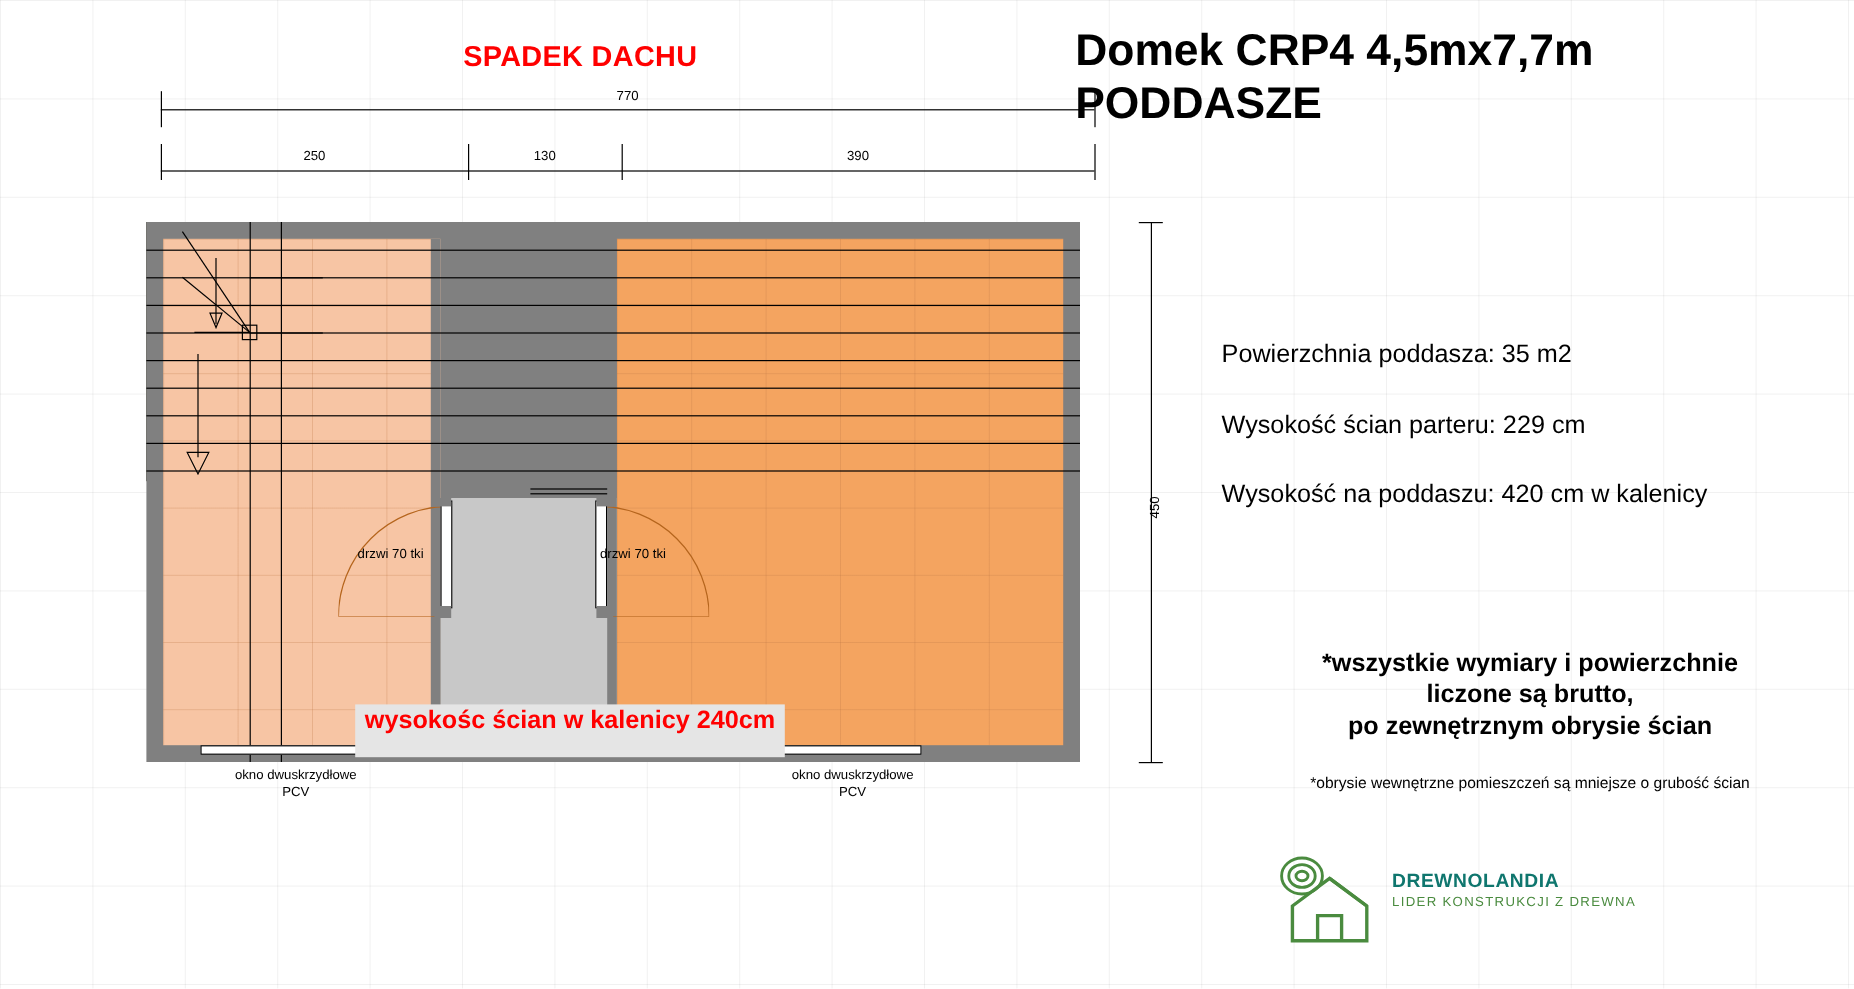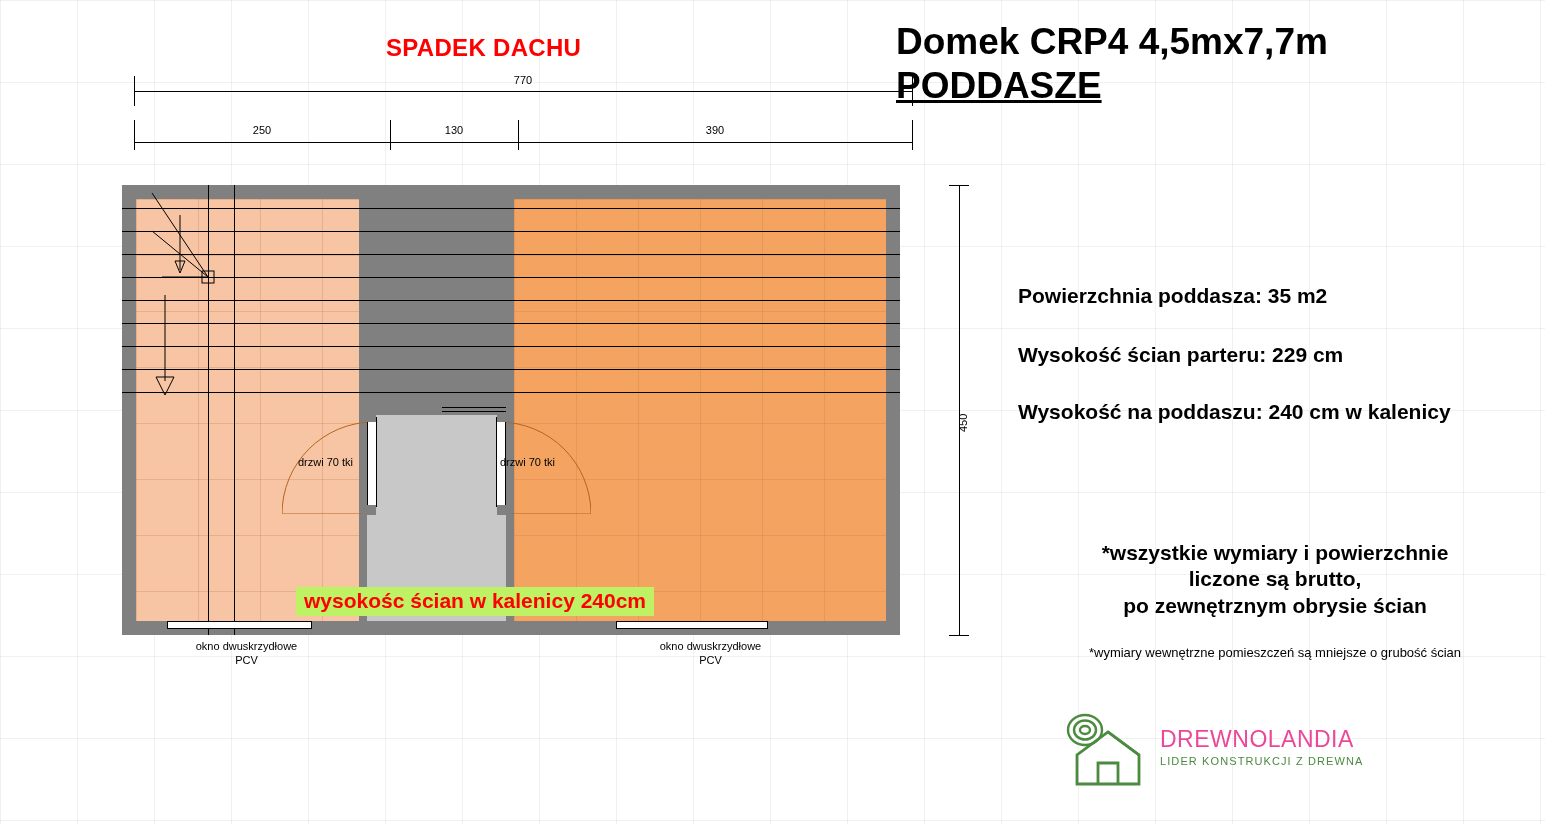--- a/index.html
+++ b/index.html
@@ -38,21 +38,21 @@
     letter-spacing: 0.3px;
   }
   #main-title {
     left: 896px; top: 20px;
     width: 640px;
     font-size: 37px;
     font-weight: bold;
     color: #000000;
     line-height: 1.18;
   }
-  #main-title .l2 { display: block; text-decoration: underline; }
+  #main-title .l2 { display: block; }
 
   
   .dimline {
     position: absolute;
     border-top: 1px solid #000;
     height: 0;
   }
   .dimtick {
     position: absolute;
     border-left: 1px solid #000;
@@ -164,33 +164,33 @@
   }
   .window-label {
     position: absolute;
     font-size: 11px;
     color: #000;
     text-align: center;
     line-height: 1.25;
   }
   #kalenica-banner {
     left: 296px; top: 587px;
-    background: #bef264;
+    background: #e5e5e5;
     color: #ff0000;
     font-size: 21px;
     font-weight: bold;
-    padding: 2px 8px 3px 8px;
+    padding: 2px 8px 18px 8px;
     white-space: nowrap;
   }
 
   
   .info-line {
     position: absolute;
     font-size: 21px;
-    font-weight: bold;
+    font-weight: normal;
     color: #000;
     white-space: nowrap;
   }
   #note-block {
     left: 1005px; top: 540px;
     width: 540px;
     text-align: center;
     font-size: 21px;
     font-weight: bold;
     color: #000;
@@ -207,23 +207,23 @@
   
   #logo {
     left: 1065px; top: 710px;
     width: 320px; height: 80px;
   }
   #logo-text {
     position: absolute;
     left: 95px; top: 16px;
   }
   #logo-name {
-    font-size: 23px;
-    font-weight: normal;
-    color: #ec4899;
+    font-size: 16px;
+    font-weight: bold;
+    color: #0f766e;
     letter-spacing: 0.5px;
   }
   #logo-tagline {
     font-size: 11px;
     color: #4a8b3f;
     letter-spacing: 1.1px;
     margin-top: 2px;
   }
 </style>
 </head>
@@ -336,28 +336,28 @@
   </div>
   <div class="window-label" style="left:598px; top:640px; width:225px;">
     <span>okno dwuskrzydłowe</span><br>
     <span>PCV</span>
   </div>
 
   <div class="abs" id="kalenica-banner">wysokośc ścian w kalenicy 240cm</div>
 
   <div class="info-line" style="left:1018px; top:284px;">Powierzchnia poddasza:  35 m2</div>
   <div class="info-line" style="left:1018px; top:343px;text-align:center;">Wysokość ścian parteru: 229 cm</div>
-  <div class="info-line" style="left:1018px; top:400px;">Wysokość na poddaszu: 240 cm w kalenicy</div>
+  <div class="info-line" style="left:1018px; top:400px;">Wysokość na poddaszu: 420 cm w kalenicy</div>
 
   <div class="abs" id="note-block">
     <div>*wszystkie wymiary i powierzchnie</div>
     <div>liczone są brutto,</div>
     <div>po zewnętrznym obrysie ścian</div>
   </div>
-  <div class="abs" id="note-small">*wymiary wewnętrzne pomieszczeń są mniejsze o grubość ścian</div>
+  <div class="abs" id="note-small">*obrysie wewnętrzne pomieszczeń są mniejsze o grubość ścian</div>
 
   <div class="abs" id="logo">
     <svg width="90" height="78" viewBox="0 0 90 78">
 
       <g fill="none" stroke="#4a8b3f" stroke-width="2.4">
         <ellipse cx="20" cy="20" rx="17" ry="15"></ellipse>
         <ellipse cx="20" cy="20" rx="11" ry="9.5"></ellipse>
         <ellipse cx="20" cy="20" rx="5" ry="4"></ellipse>
       </g>
 

